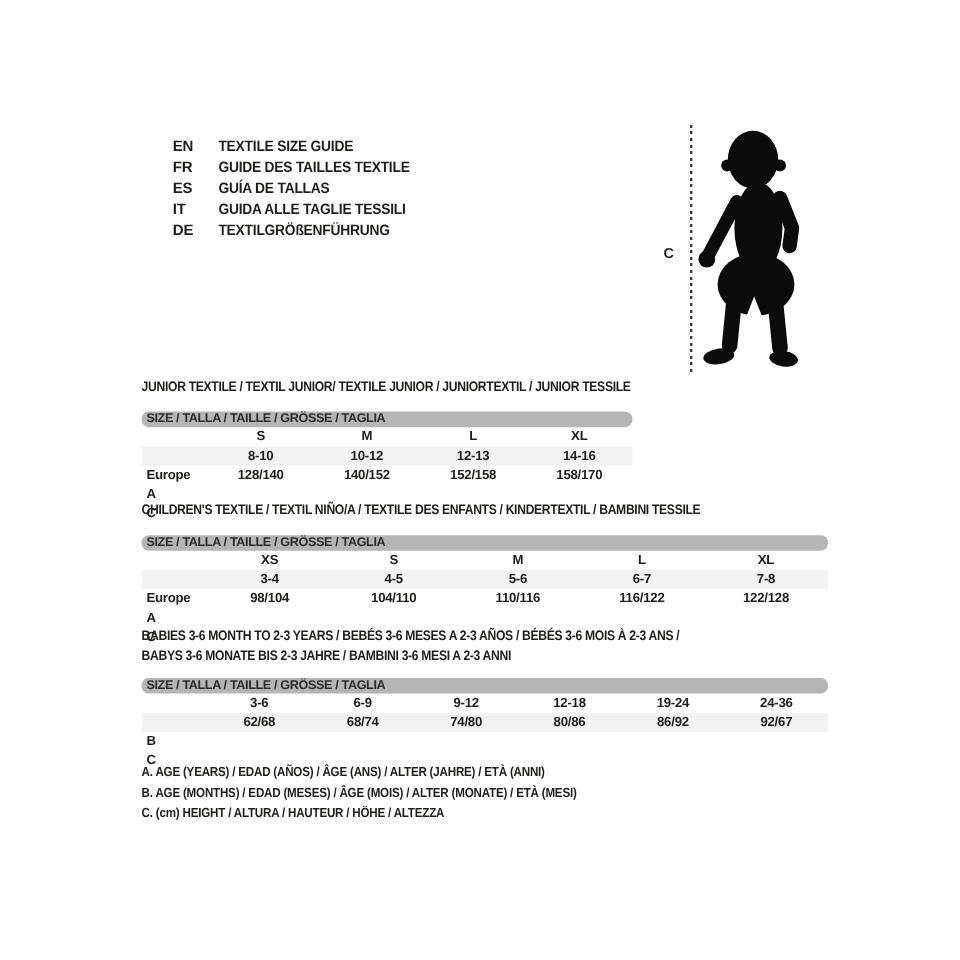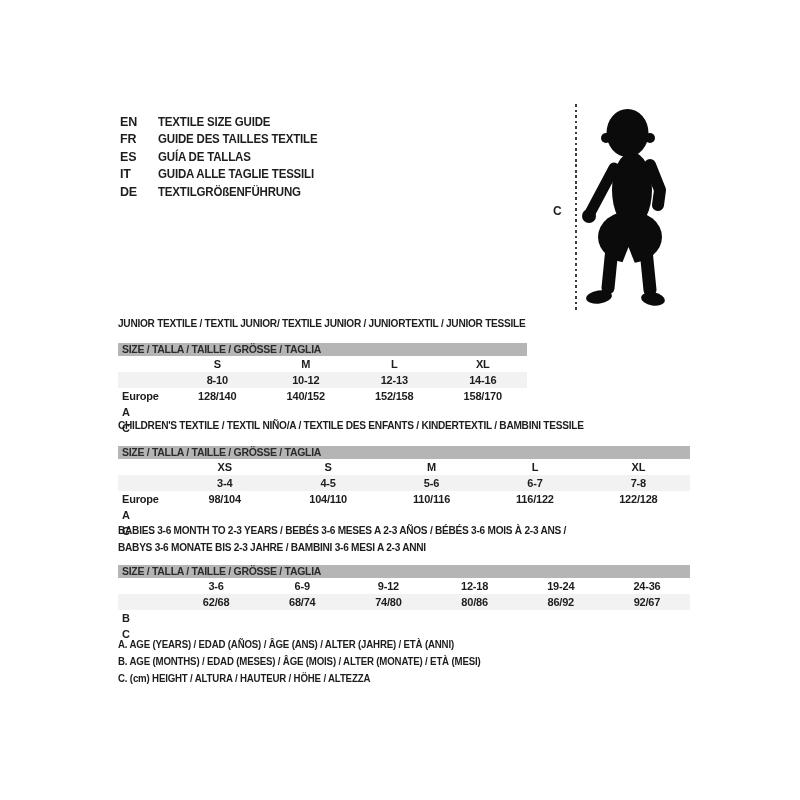--- a/index.html
+++ b/index.html
@@ -4,21 +4,21 @@
 <style>
   html,body { margin:0; padding:0; }
   body {
     width:800px; height:800px; background:#ffffff;
     font-family:"Liberation Sans", sans-serif; color:#1d1d1b;
   }
   .canvas { position:relative; width:800px; height:800px; overflow:hidden; background:#fff; }
 
   
   .lang-list { position:absolute; left:120px; top:114px; font-weight:bold; font-size:12.5px; line-height:17.4px; letter-spacing:-0.2px; }
-  .lang-row { display:flex; }
+  .lang-row { display:flex;margin-left:24px; }
   .lang-code { width:38px; }
   .lang-label { white-space:nowrap; transform:scaleX(0.92); transform-origin:0 50%; }
 
   
   .figure { position:absolute; left:545px; top:88px; width:165px; height:238px; }
   .dash-line { position:absolute; left:30px; top:16px; width:2px; height:206px;
     background:repeating-linear-gradient(to bottom, #3d3d3d 0 2.5px, transparent 2.5px 5.5px); }
   .c-label { position:absolute; left:8px; top:116px; font-weight:bold; font-size:12px; }
   .baby-svg { position:absolute; left:36px; top:10px; }
 
@@ -29,21 +29,21 @@
   #title-children { left:118px; top:419px; }
   #title-babies1  { left:118px; top:524px; }
   #title-babies2  { left:118px; top:541px; }
 
   
   .size-table { position:absolute; left:118px; font-weight:bold; }
   #table-junior   { top:343px; width:409px; }
   #table-children { top:446px; width:572px; }
   #table-babies   { top:565px; width:572px; }
   .thead { height:13px; line-height:13.5px; background:#b5b5b5; color:#2b2b2b;
-    font-size:10.5px; padding-left:4px; letter-spacing:-0.3px; box-sizing:border-box; white-space:nowrap; }
+    font-size:10.5px; padding-left:4px; letter-spacing:-0.3px; box-sizing:border-box; white-space:nowrap;border-radius:6px; }
   .trow { display:flex; height:16px; line-height:16px; font-size:11px; letter-spacing:-0.2px; }
   .trow.shaded { background:#f2f2f2; }
   .cell-label { width:55px; padding-left:4px; box-sizing:border-box;margin-top:32px; }
   .cell { flex:1; text-align:center; }
 
   
   .footnotes { position:absolute; left:118px; top:636px; font-weight:bold; font-size:11px; line-height:17.2px; letter-spacing:-0.2px; }
   .footnote-line { white-space:nowrap; transform:scaleX(0.88); transform-origin:0 50%; }
 </style>
 </head>

